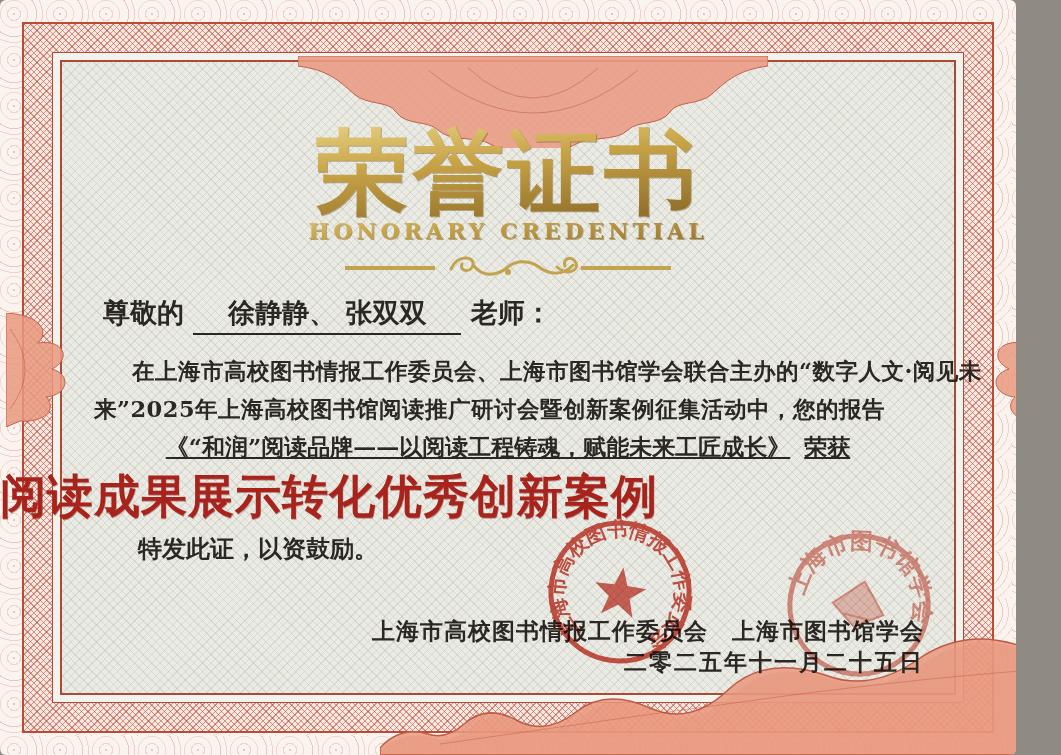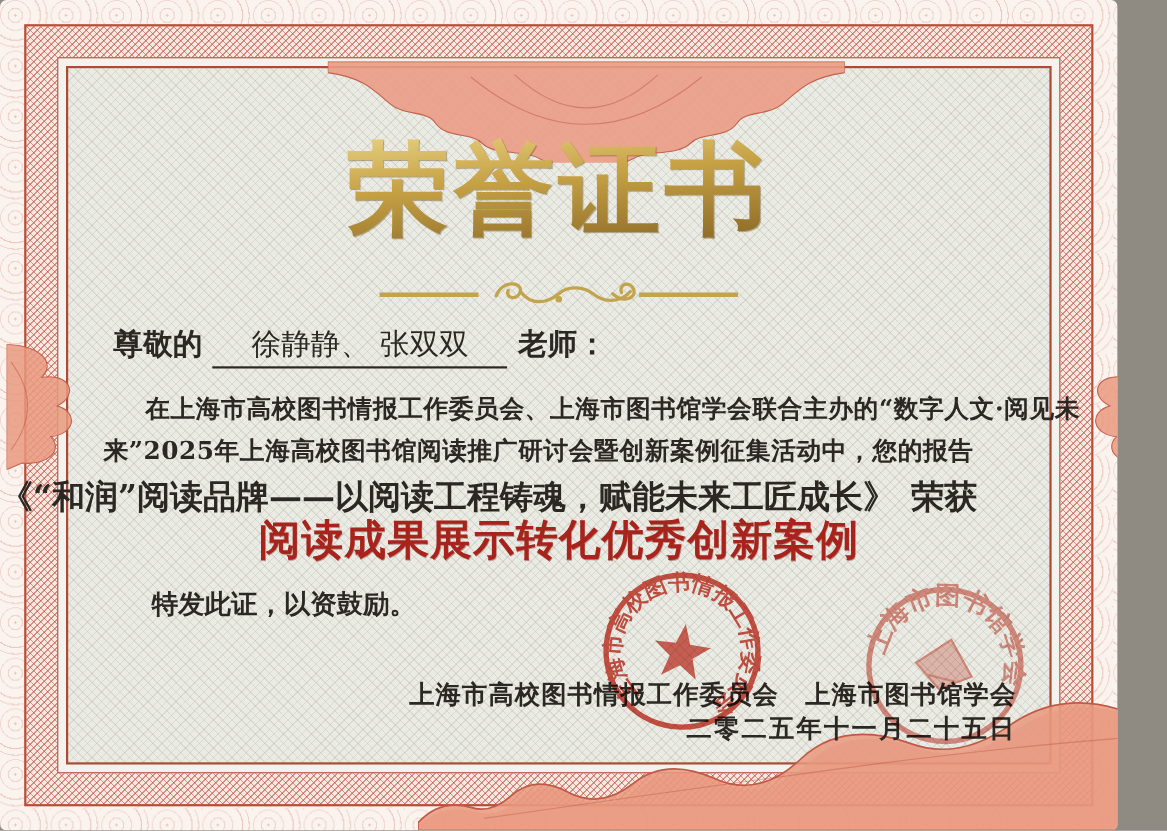--- a/index.html
+++ b/index.html
@@ -40,26 +40,26 @@
   }
   .title{left:0;right:0;top:122px;text-align:center;font-size:92px;line-height:1.1;
     font-weight:700;letter-spacing:4px;font-family:"DejaVu Serif",serif;}
   .subtitle{left:0;right:0;top:218px;text-align:center;font-size:22px;font-weight:700;
     letter-spacing:4px;font-family:"DejaVu Serif",serif;}
   .flourish{left:0;right:0;top:250px;text-align:center;}
 
   .ink{color:#2b2723;font-weight:600;}
   .recipient{left:103px;top:295px;font-size:27px;white-space:nowrap;}
   .recipient .names{display:inline-block;min-width:252px;text-align:center;
-    border-bottom:2px solid #2b2723;padding:0 8px 2px;font-weight:400;}
+    border-bottom:2px solid #2b2723;padding:0 8px 2px;font-weight:700;}
   .bodyline1{left:132px;top:356px;font-size:22.5px;letter-spacing:.5px;white-space:nowrap;}
   .bodyline2{left:94px;top:394px;font-size:22.5px;letter-spacing:.5px;white-space:nowrap;}
-  .reportline{left:0;right:0;top:432px;font-size:30px;white-space:nowrap;}
+  .reportline{left:0;right:0;top:432px;text-align:center;font-size:23px;white-space:nowrap;text-decoration:underline;}
   .reportline .suffix{margin-left:14px;}
-  .award{left:0;right:0;top:466px;text-align:center;font-size:38px;font-weight:800;
+  .award{left:0;right:0;top:466px;font-size:46px;font-weight:800;
     color:#a7231c;letter-spacing:1px;font-family:"DejaVu Sans",sans-serif;
     text-shadow:0.5px 0.5px 0 rgba(120,20,15,.4);}
   .closing{left:126px;top:533px;font-size:24px;margin-left:12px;}
   .orgs{right:92px;top:584px;font-size:23px;letter-spacing:1px;white-space:nowrap;margin-top:32px;}
   .datefield{right:92px;top:615px;font-size:23px;letter-spacing:2px;white-space:nowrap;margin-top:32px;}
 
   .seal{position:absolute;mix-blend-mode:multiply;z-index:4;}
   .seal text{font-family:"DejaVu Serif",serif;font-weight:700;}
 </style>
 </head>
@@ -89,20 +89,21 @@
 
   <svg class="deco" style="left:380px;top:598px;z-index:1" width="681" height="157" viewBox="0 0 681 157">
     <path d="M0,152 Q24,132 52,140 Q72,146 90,130 Q112,110 142,126 Q172,142 202,118 Q232,94 276,114 Q316,132 354,96 Q392,60 454,82 Q498,98 546,64 Q594,32 652,54 Q670,60 681,56 L681,157 L0,157 Z" fill="#e28a72" fill-opacity="0.5" stroke="none"></path>
     <path d="M0,150 Q20,128 48,136 Q66,142 84,126 Q106,106 136,122 Q166,138 196,114 Q226,90 270,110 Q310,128 348,92 Q386,56 448,78 Q492,94 540,60 Q588,28 646,50 Q668,58 681,54 L681,157 L0,157 Z" fill="#e9997f" fill-opacity="0.85" stroke="#c05a46" stroke-width="1.5"></path>
     <path d="M60,146 Q240,120 420,96 Q560,78 681,70" fill="none" stroke="rgba(178,68,48,.35)"></path>
   </svg>
 
   <div class="content">
 
     <div class="abs title gold-text">荣誉证书</div>
+    <div class="abs subtitle gold-text">HONORARY CREDENTIAL</div>
 
     <div class="abs flourish">
       <svg width="330" height="34" viewBox="0 0 330 34">
         <line x1="2" y1="18" x2="92" y2="18" stroke="#c3a44e" stroke-width="4"></line>
         <line x1="238" y1="18" x2="328" y2="18" stroke="#c3a44e" stroke-width="4"></line>
         <path d="M108,19 C114,4 132,6 130,15 C128,23 116,22 119,14 M130,15 C140,28 154,26 165,17 C174,9 188,11 196,17 C206,25 220,26 230,15 M222,16 C219,8 230,5 233,13 C236,21 224,26 214,17" fill="none" stroke="#c3a44e" stroke-width="3" stroke-linecap="round"></path>
         <circle cx="165" cy="22" r="3" fill="#c3a44e"></circle>
       </svg>
     </div>
 

